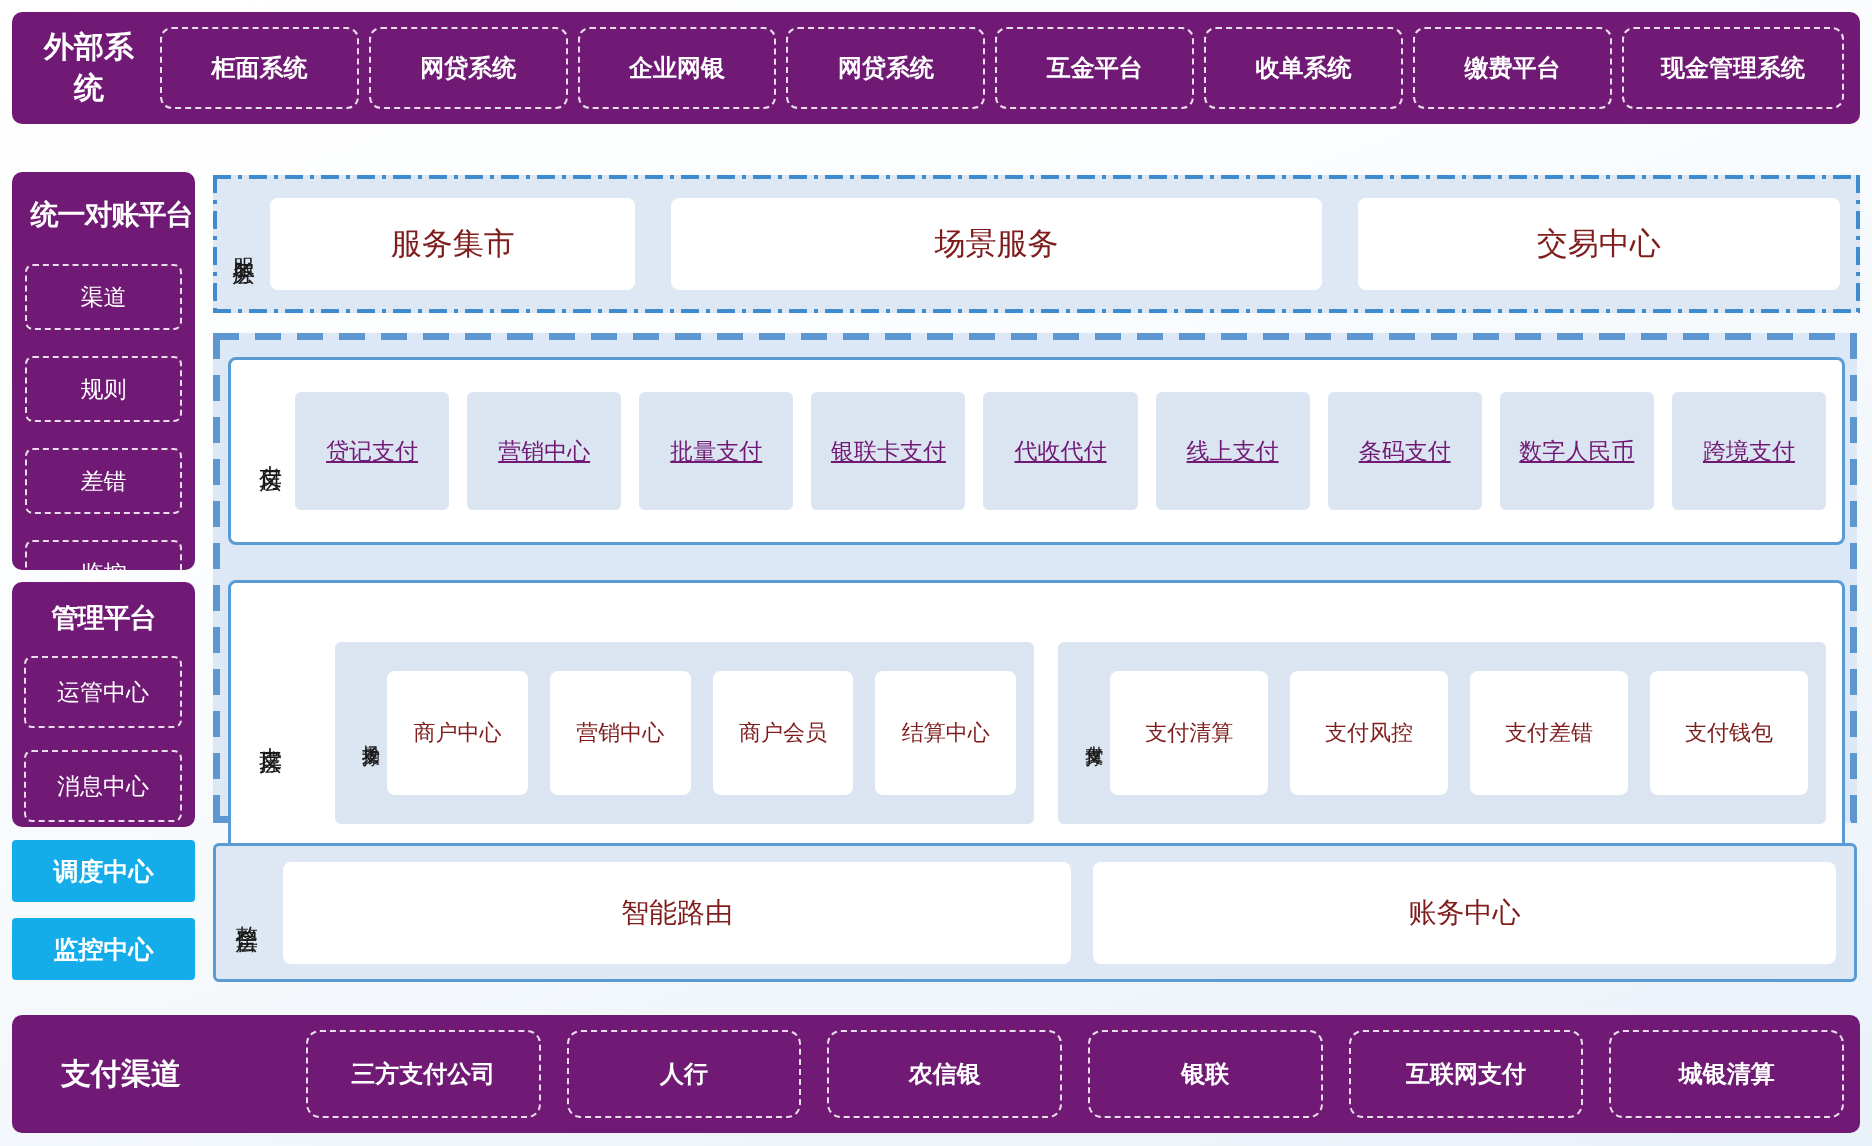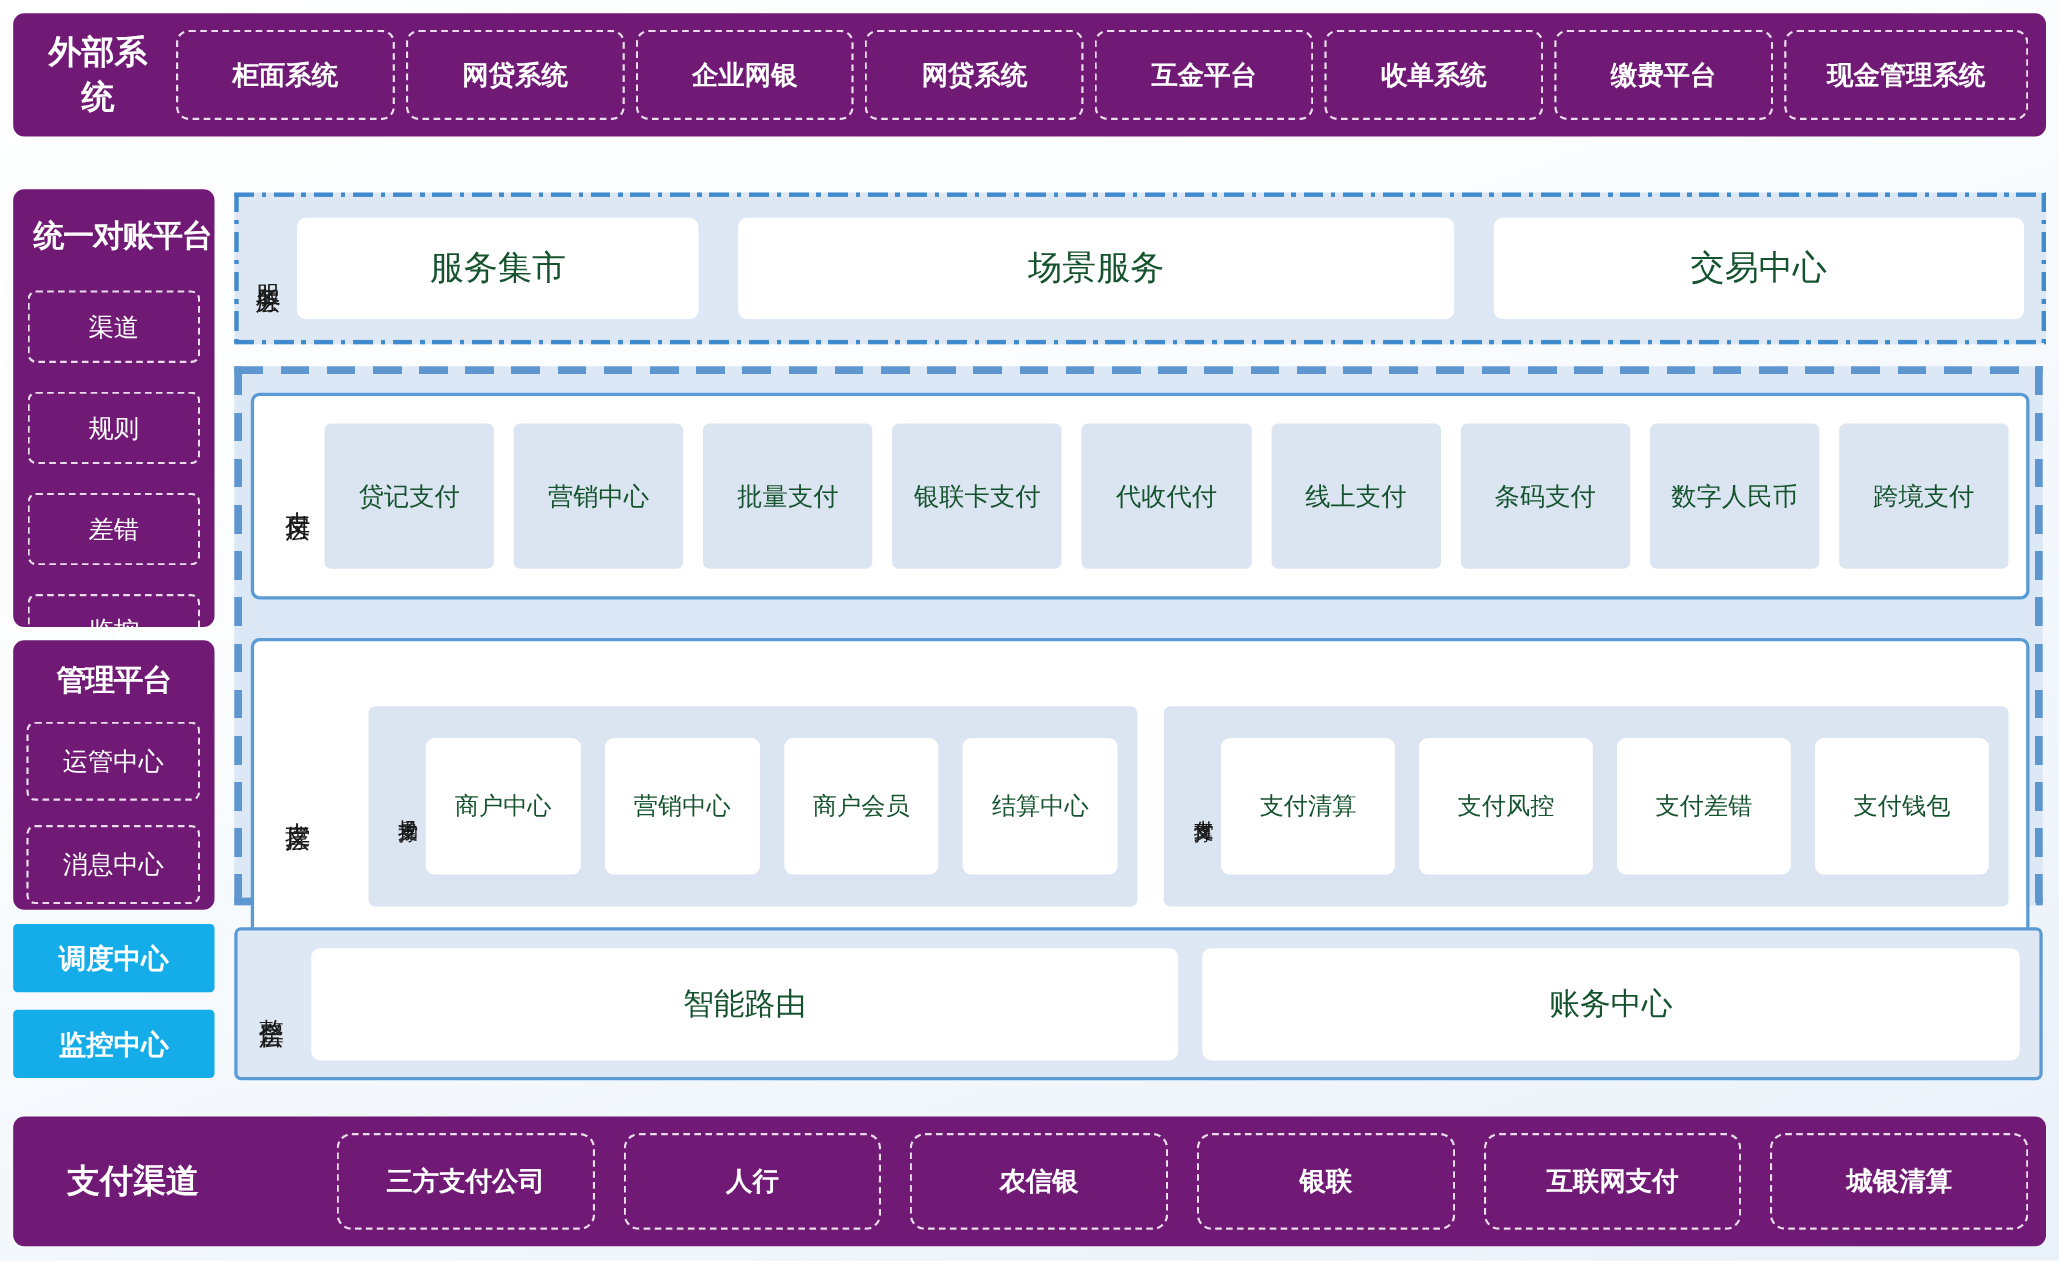--- a/index.html
+++ b/index.html
@@ -33,21 +33,21 @@
     display:flex;align-items:center;justify-content:center;
     color:#fff;font-size:25px;font-weight:600;
   }
   
   .vlabel{
     writing-mode:vertical-rl;text-orientation:upright;
     color:#1a1a1a;font-size:23px;letter-spacing:3px;
     flex:0 0 auto;text-align:center;
   }
   .whitebox{
-    background:#ffffff;border-radius:8px;color:#14532d;
+    background:#ffffff;border-radius:8px;color:#7f1d1d;
     display:flex;align-items:center;justify-content:center;
   }
   .svc{
     left:213px;top:175px;width:1647px;height:138px;box-sizing:border-box;
     display:flex;align-items:center;padding-left:16px;
     background:
       repeating-linear-gradient(90deg,#3f8bcd 0 18px,transparent 18px 25px,#3f8bcd 25px 29px,transparent 29px 36px) left top/100% 4px no-repeat,
       repeating-linear-gradient(90deg,#3f8bcd 0 18px,transparent 18px 25px,#3f8bcd 25px 29px,transparent 29px 36px) left bottom/100% 4px no-repeat,
       repeating-linear-gradient(180deg,#3f8bcd 0 18px,transparent 18px 25px,#3f8bcd 25px 29px,transparent 29px 36px) left top/4px 100% no-repeat,
       repeating-linear-gradient(180deg,#3f8bcd 0 18px,transparent 18px 25px,#3f8bcd 25px 29px,transparent 29px 36px) right top/4px 100% no-repeat,
@@ -64,22 +64,22 @@
       repeating-linear-gradient(180deg,#5e96cf 0 26px,transparent 26px 42px) right top/7px 100% no-repeat,
       #dce8f5;
   }
   .layerbox{
     left:228px;width:1617px;box-sizing:border-box;background:#ffffff;
     border:3px solid #5b9bd5;border-radius:8px;
     display:flex;align-items:center;padding-left:12px;
   }
   .pay-items{flex:1;display:flex;gap:18px;margin:0 16px 0 8px;}
   .pay-item{
-    flex:1;height:132px;background:#dbe5f1;border-radius:6px;color:#14532d;
-    display:flex;align-items:center;justify-content:center;font-size:23px;
+    flex:1;height:118px;background:#dbe5f1;border-radius:6px;color:#701a75;
+    display:flex;align-items:center;justify-content:center;font-size:23px;text-decoration:underline;
   }
   .sup-panels{flex:1;display:flex;gap:24px;margin-right:16px;}
   .panel{
     background:#dbe5f1;border-radius:6px;height:182px;box-sizing:border-box;
     display:flex;align-items:center;padding-left:12px;
   }
   .panel .vlabel{font-size:18px;letter-spacing:1px;line-height:1.15;}
   .panel-boxes{flex:1;display:flex;gap:22px;margin:0 18px 0 6px;}
   .panel-boxes .whitebox{height:124px;font-size:22px;flex:1;}
   .intg{

